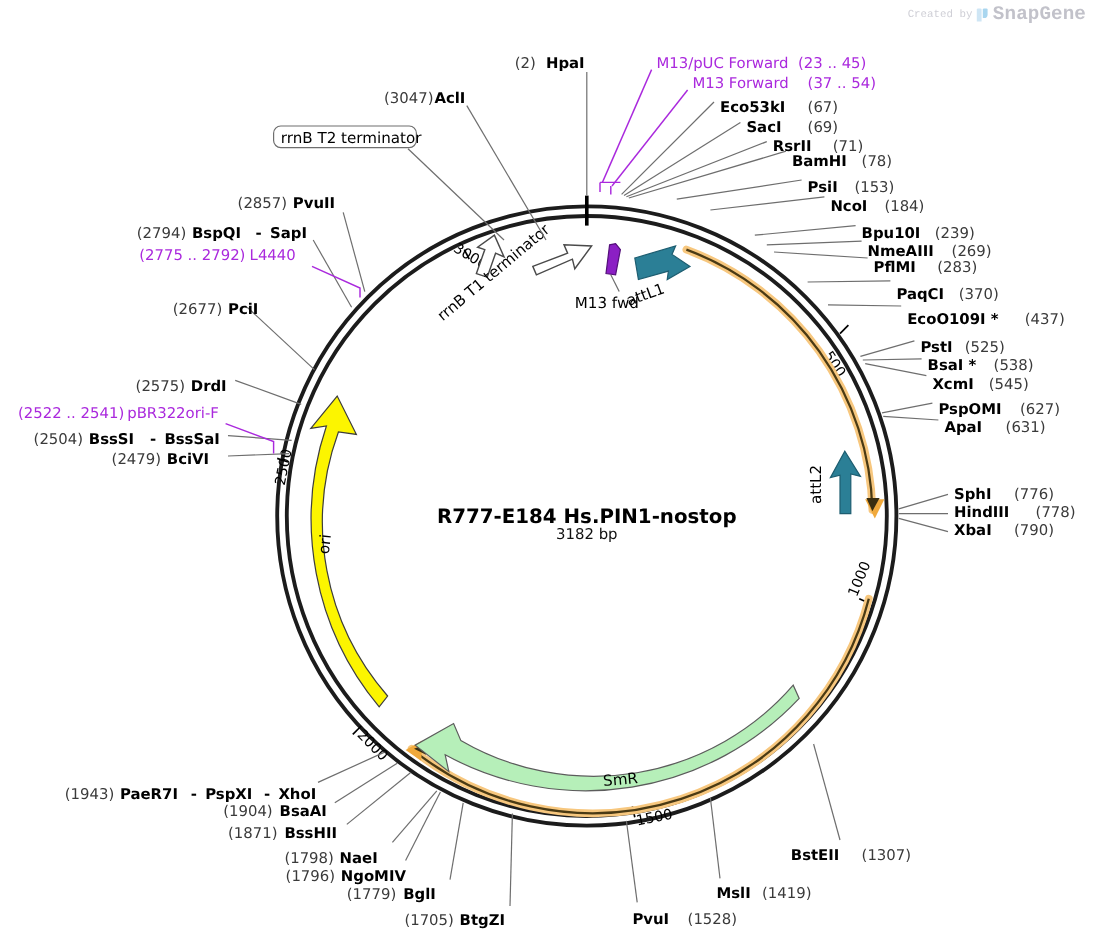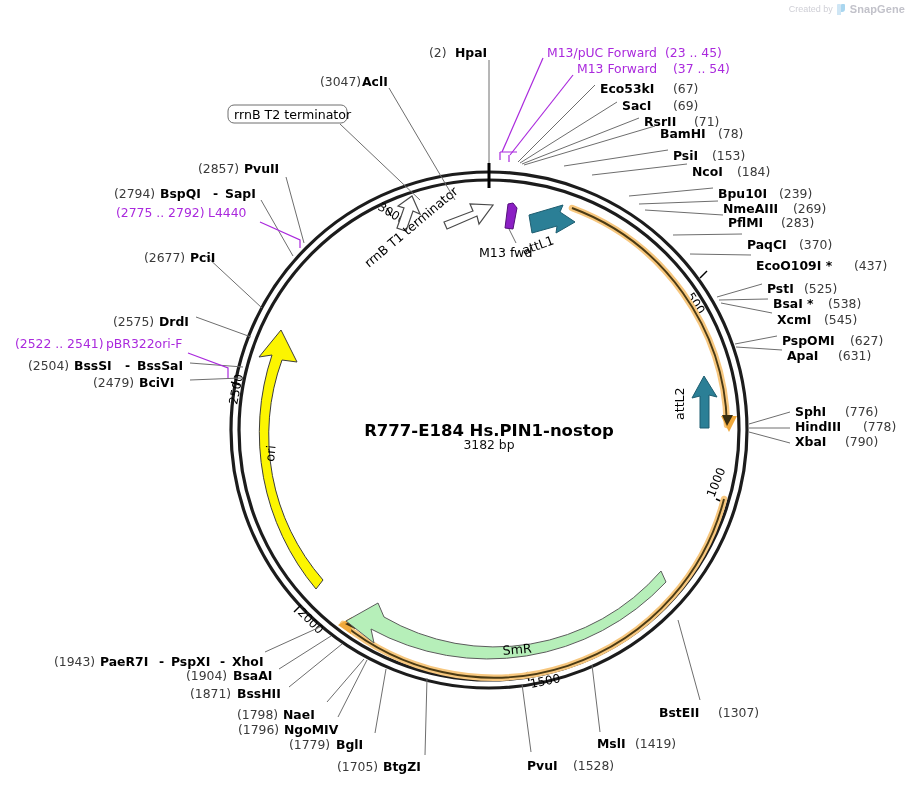--- a/index.html
+++ b/index.html
@@ -1,22 +1,22 @@
 <!DOCTYPE html>
 <html><head>
 <meta charset="utf-8">
 <style>
   html,body{margin:0;padding:0;background:#ffffff;}
   body{width:913px;height:785px;position:relative;overflow:hidden;
        font-family:"DejaVu Sans","Liberation Sans",sans-serif;}
   #map{position:absolute;left:0;top:0;width:913px;height:785px;}
   .wm{position:absolute;right:8px;top:3px;display:flex;align-items:center;gap:4px;
-      font-size:9px;color:#c9c9cf;font-family:Liberation Sans, sans-serif;margin-left:35px;}
+      font-size:9px;color:#c9c9cf;font-family:Liberation Mono, monospace;margin-left:35px;}
   .wm .bywho{color:#cfcfd6;}
-  .wm .brand{color:#c2c2ca;font-size:11px;font-weight:600;letter-spacing:.1px;}
+  .wm .brand{color:#c2c2ca;font-size:16px;font-weight:600;letter-spacing:.1px;}
   .wm .tri{width:9px;height:11px;position:relative;}
   .wm .tri i{position:absolute;display:block;}
   .wm .tri i.a{left:0;top:0;width:4px;height:11px;background:#cfe6f5;border-radius:1px 1px 0 0;}
   .wm .tri i.b{left:4.5px;top:0;width:4px;height:8px;background:#a9d6ef;border-radius:1px 1px 3px 0;}
   text{dominant-baseline:auto;}
   .enz{font-weight:bold;font-size:12.4px;fill:#000;}
   .pos{font-size:12.4px;fill:#3a3a3a;}
   .feat{font-size:12.4px;fill:#aa29dd;}
   .featpos{font-size:12.4px;fill:#aa29dd;}
   .tick{font-size:12px;fill:#000;}

